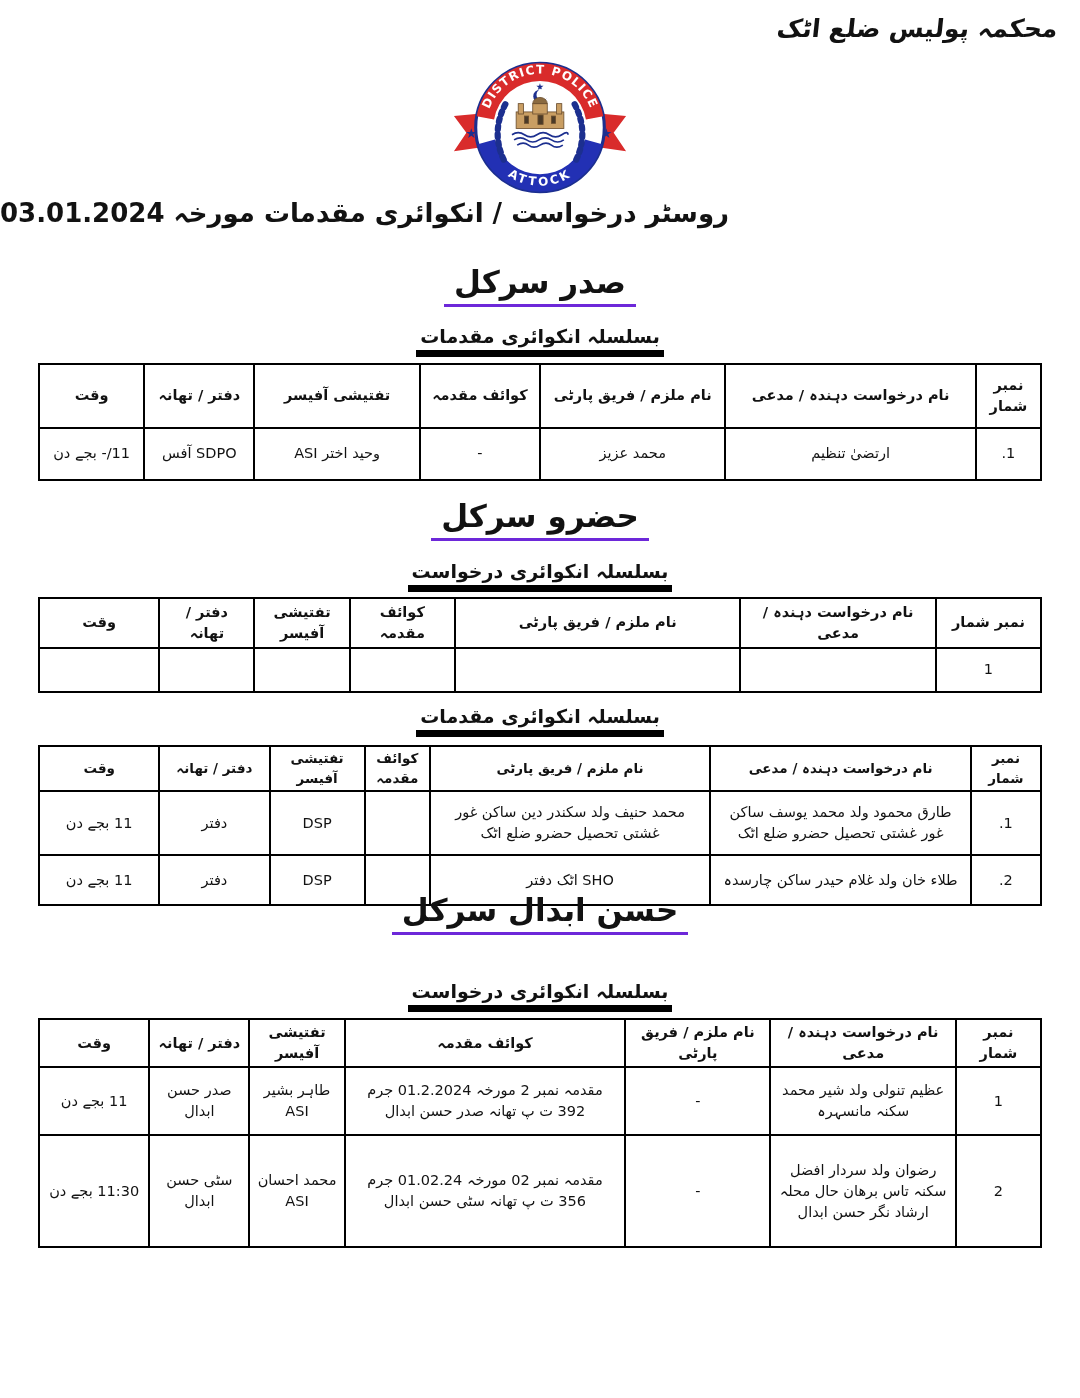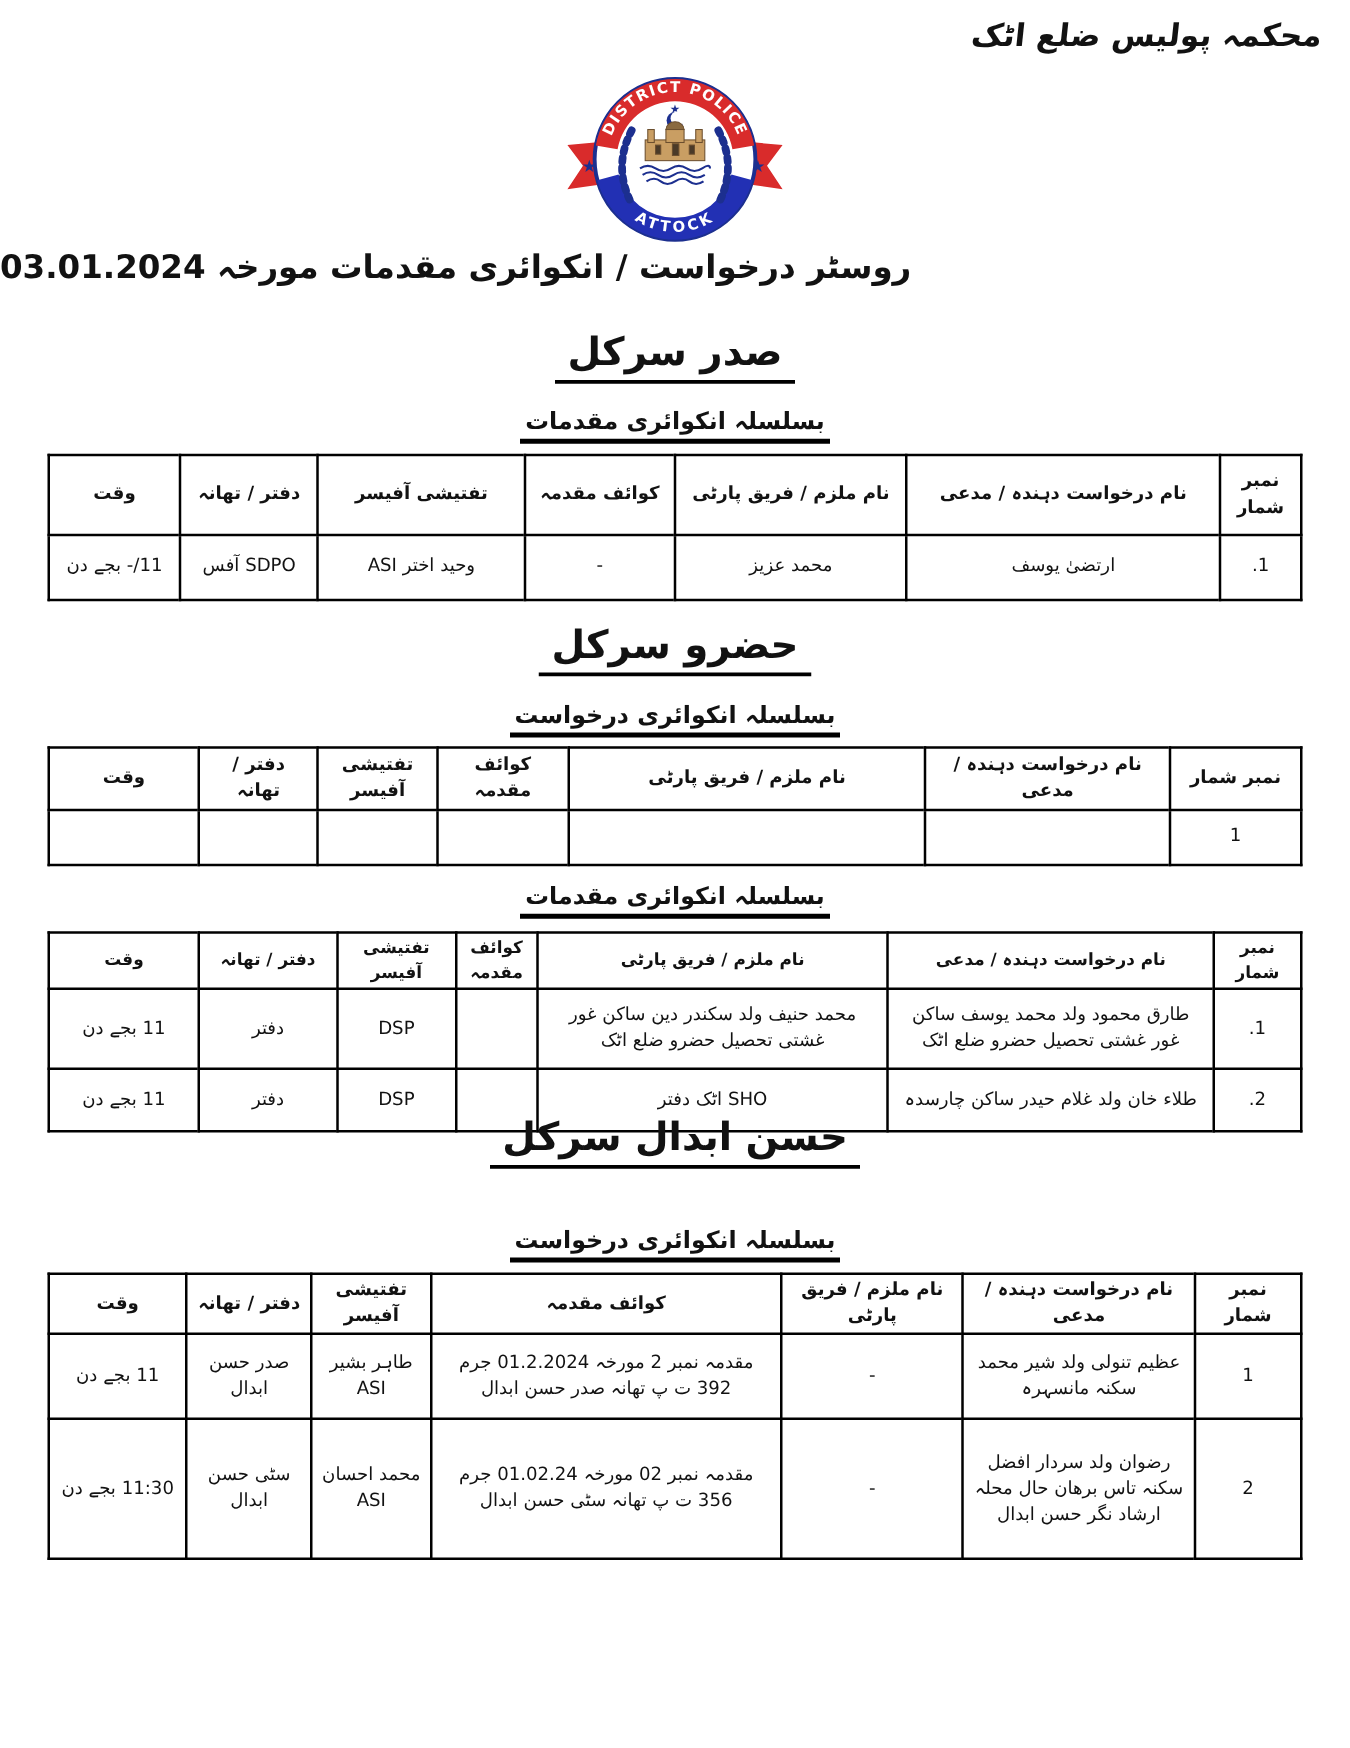--- a/index.html
+++ b/index.html
@@ -11,25 +11,25 @@
   .corner-note{
     position:absolute;top:14px;right:22px;direction:rtl;
     font-size:25px;font-weight:bold;transform:skewX(-6deg);letter-spacing:.5px;
   }
   .logo-wrap{position:absolute;top:58px;left:50%;transform:translateX(-50%);width:180px;height:140px;}
   .doc-title{
     position:absolute;top:198px;left:0;width:100%;text-align:left;direction:rtl;
     font-size:26px;font-weight:bold;letter-spacing:.2px;
   }
   .sec-heading{position:absolute;left:0;width:100%;text-align:center;direction:rtl;font-weight:bold;}
-  .sec-heading span{border-bottom:3px solid #000000;padding:0 10px 4px;}
+  .sec-heading span{border-bottom:3px solid #6d28d9;padding:0 10px 4px;}
   .sec-heading span:empty{border:none;padding:0;}
   .h-big{font-size:31px;}
   .sec-sub{position:absolute;left:0;width:100%;text-align:center;direction:rtl;font-weight:bold;font-size:19px;}
-  .sec-sub span{border-bottom:4px solid #000000;padding:0 4px 3px;}
+  .sec-sub span{border-bottom:7px solid #000000;padding:0 4px 3px;}
   .t-wrap{position:absolute;left:38px;width:1004px;}
   table{border-collapse:collapse;table-layout:fixed;width:100%;background:#fff;}
   th,td{border:2px solid #000;text-align:center;vertical-align:middle;padding:2px 6px;line-height:1.45;word-wrap:break-word;}
   th{font-weight:bold;font-size:14.5px;}
   td{font-size:14.5px;border-radius:24px;}
   .t3 th{font-size:13.5px;}
   .num{direction:ltr;}
 </style>
 </head>
 <body>
@@ -113,21 +113,21 @@
           <th>نام ملزم / فریق پارٹی</th>
           <th>کوائف مقدمہ</th>
           <th>تفتیشی آفیسر</th>
           <th>دفتر / تھانہ</th>
           <th>وقت</th>
         </tr>
       </thead>
       <tbody>
         <tr style="height:52px">
           <td class="num">.1</td>
-          <td>ارتضیٰ یوسف</td>
+          <td>ارتضیٰ تنظیم</td>
           <td>محمد عزیز</td>
           <td>-</td>
           <td>وحید اختر ASI</td>
           <td>SDPO آفس</td>
           <td>11/- بجے دن</td>
         </tr>
       </tbody>
     </table>
   </div>
 

